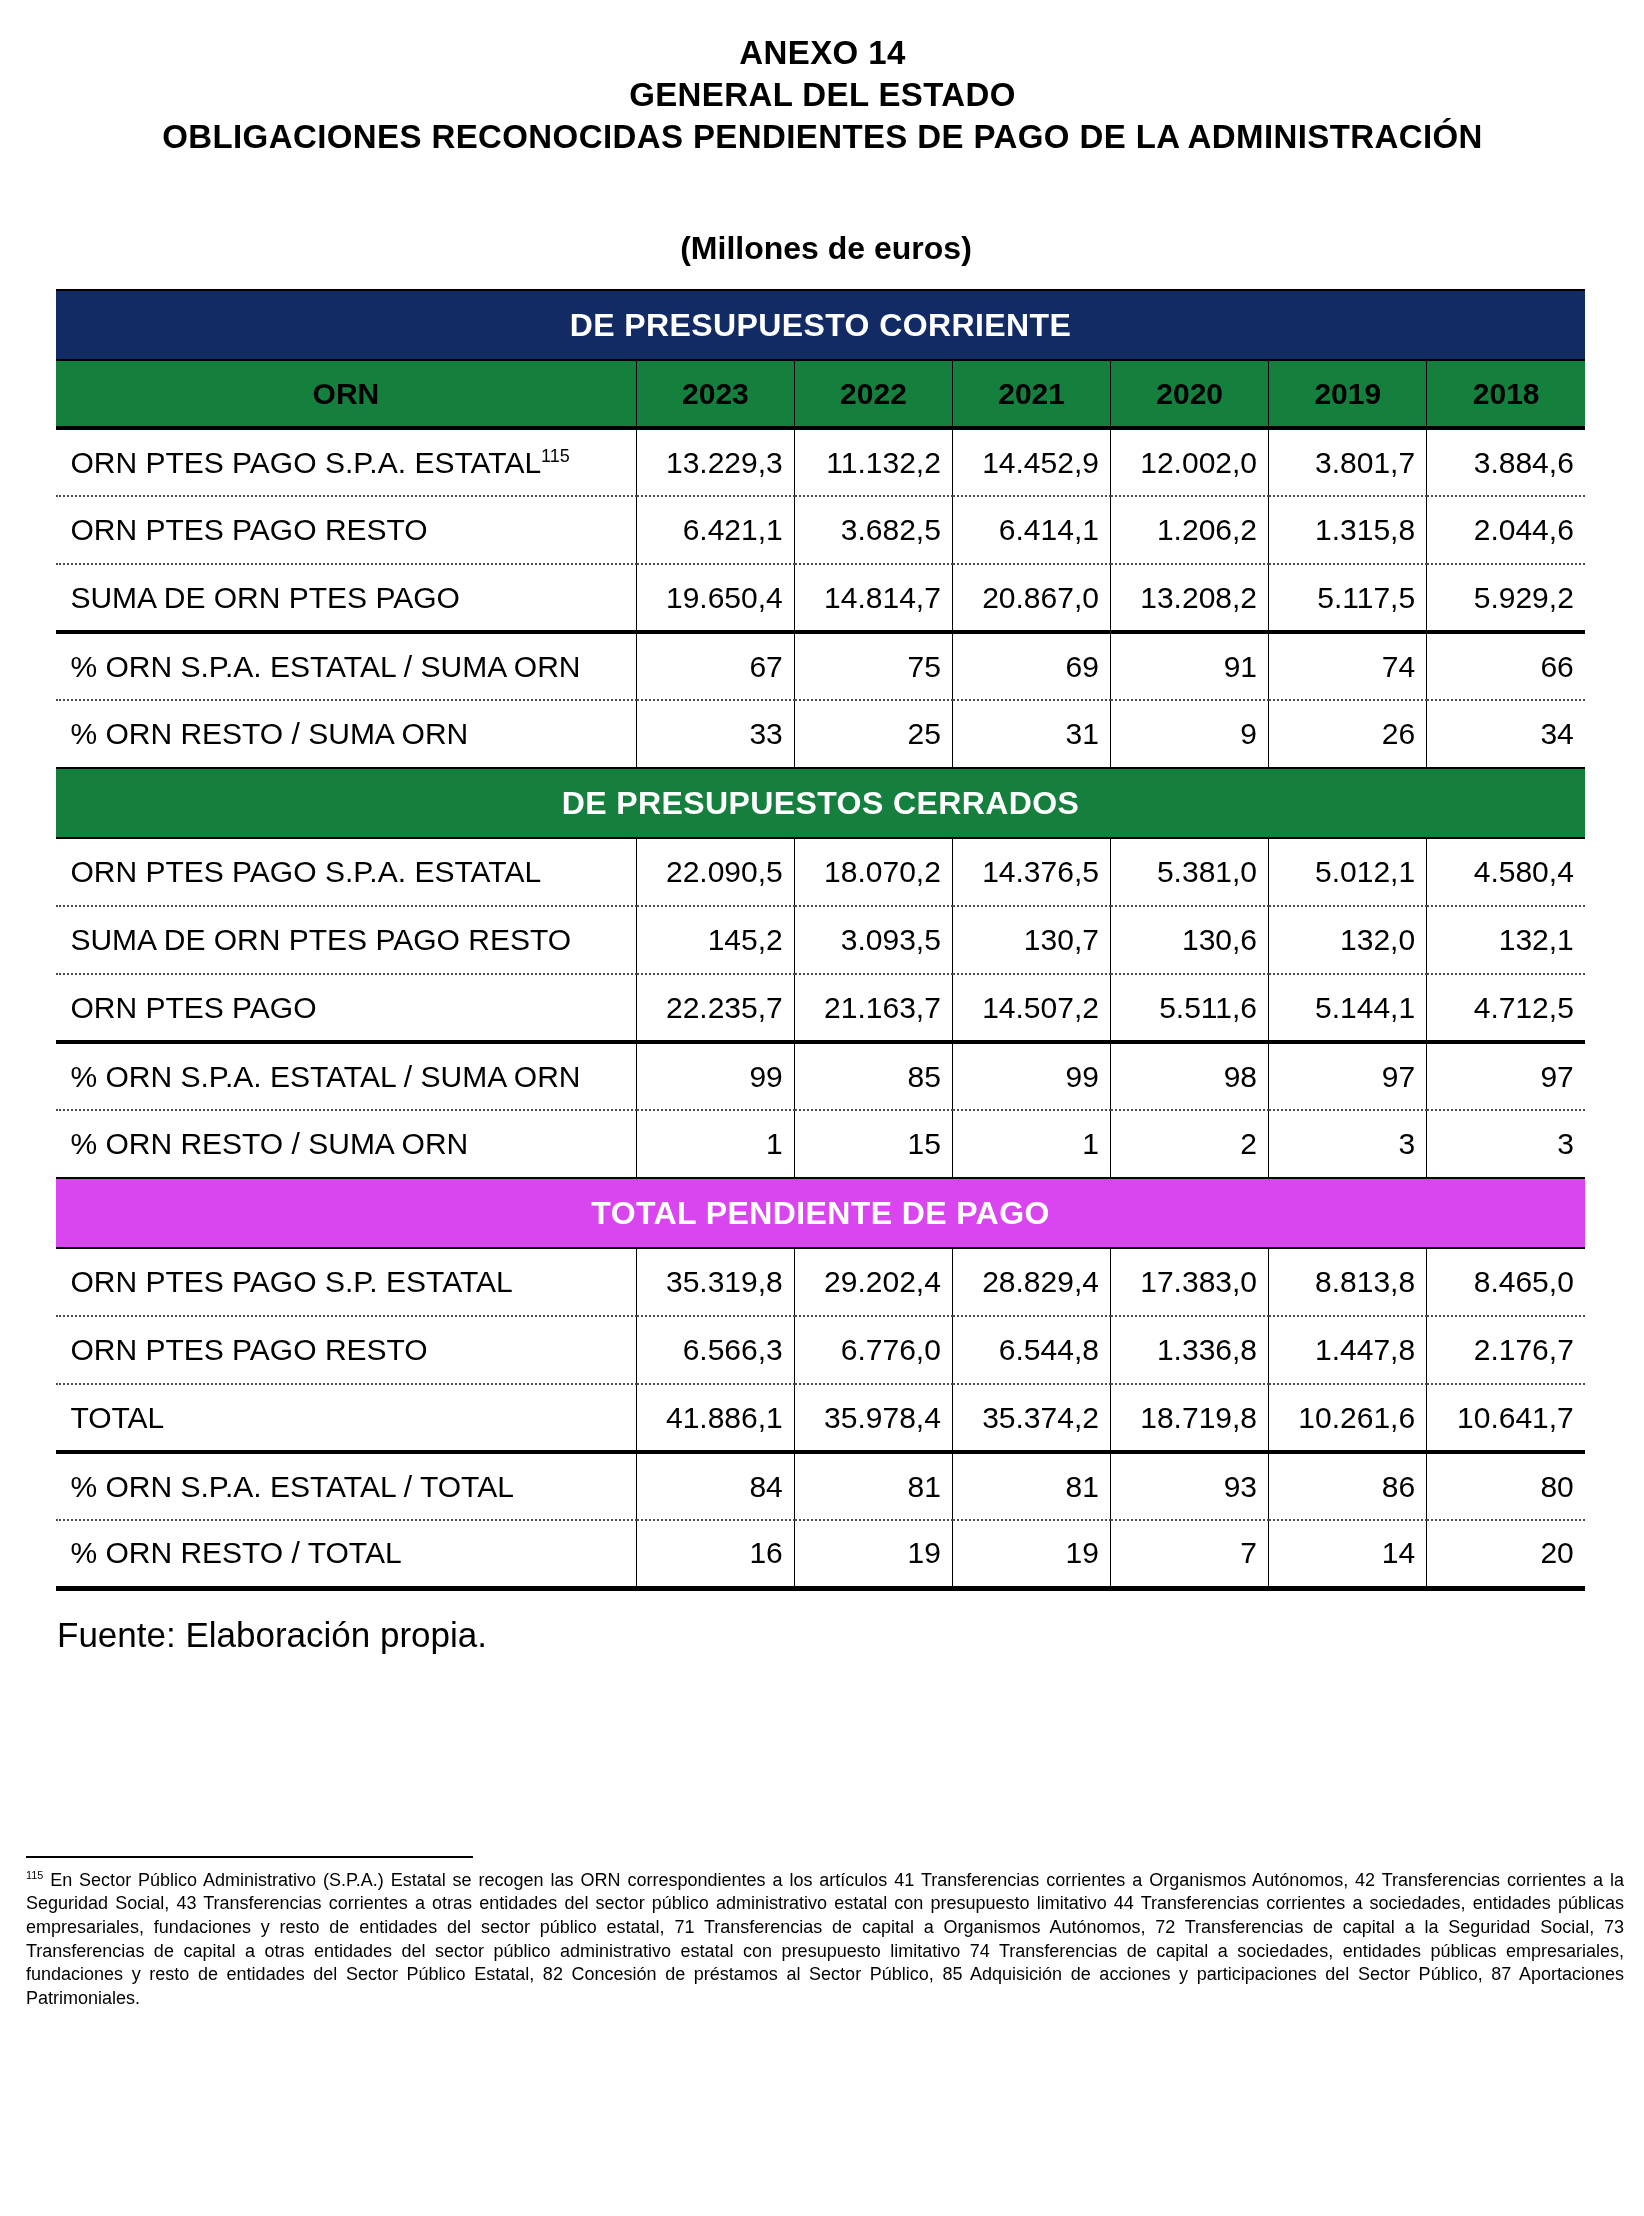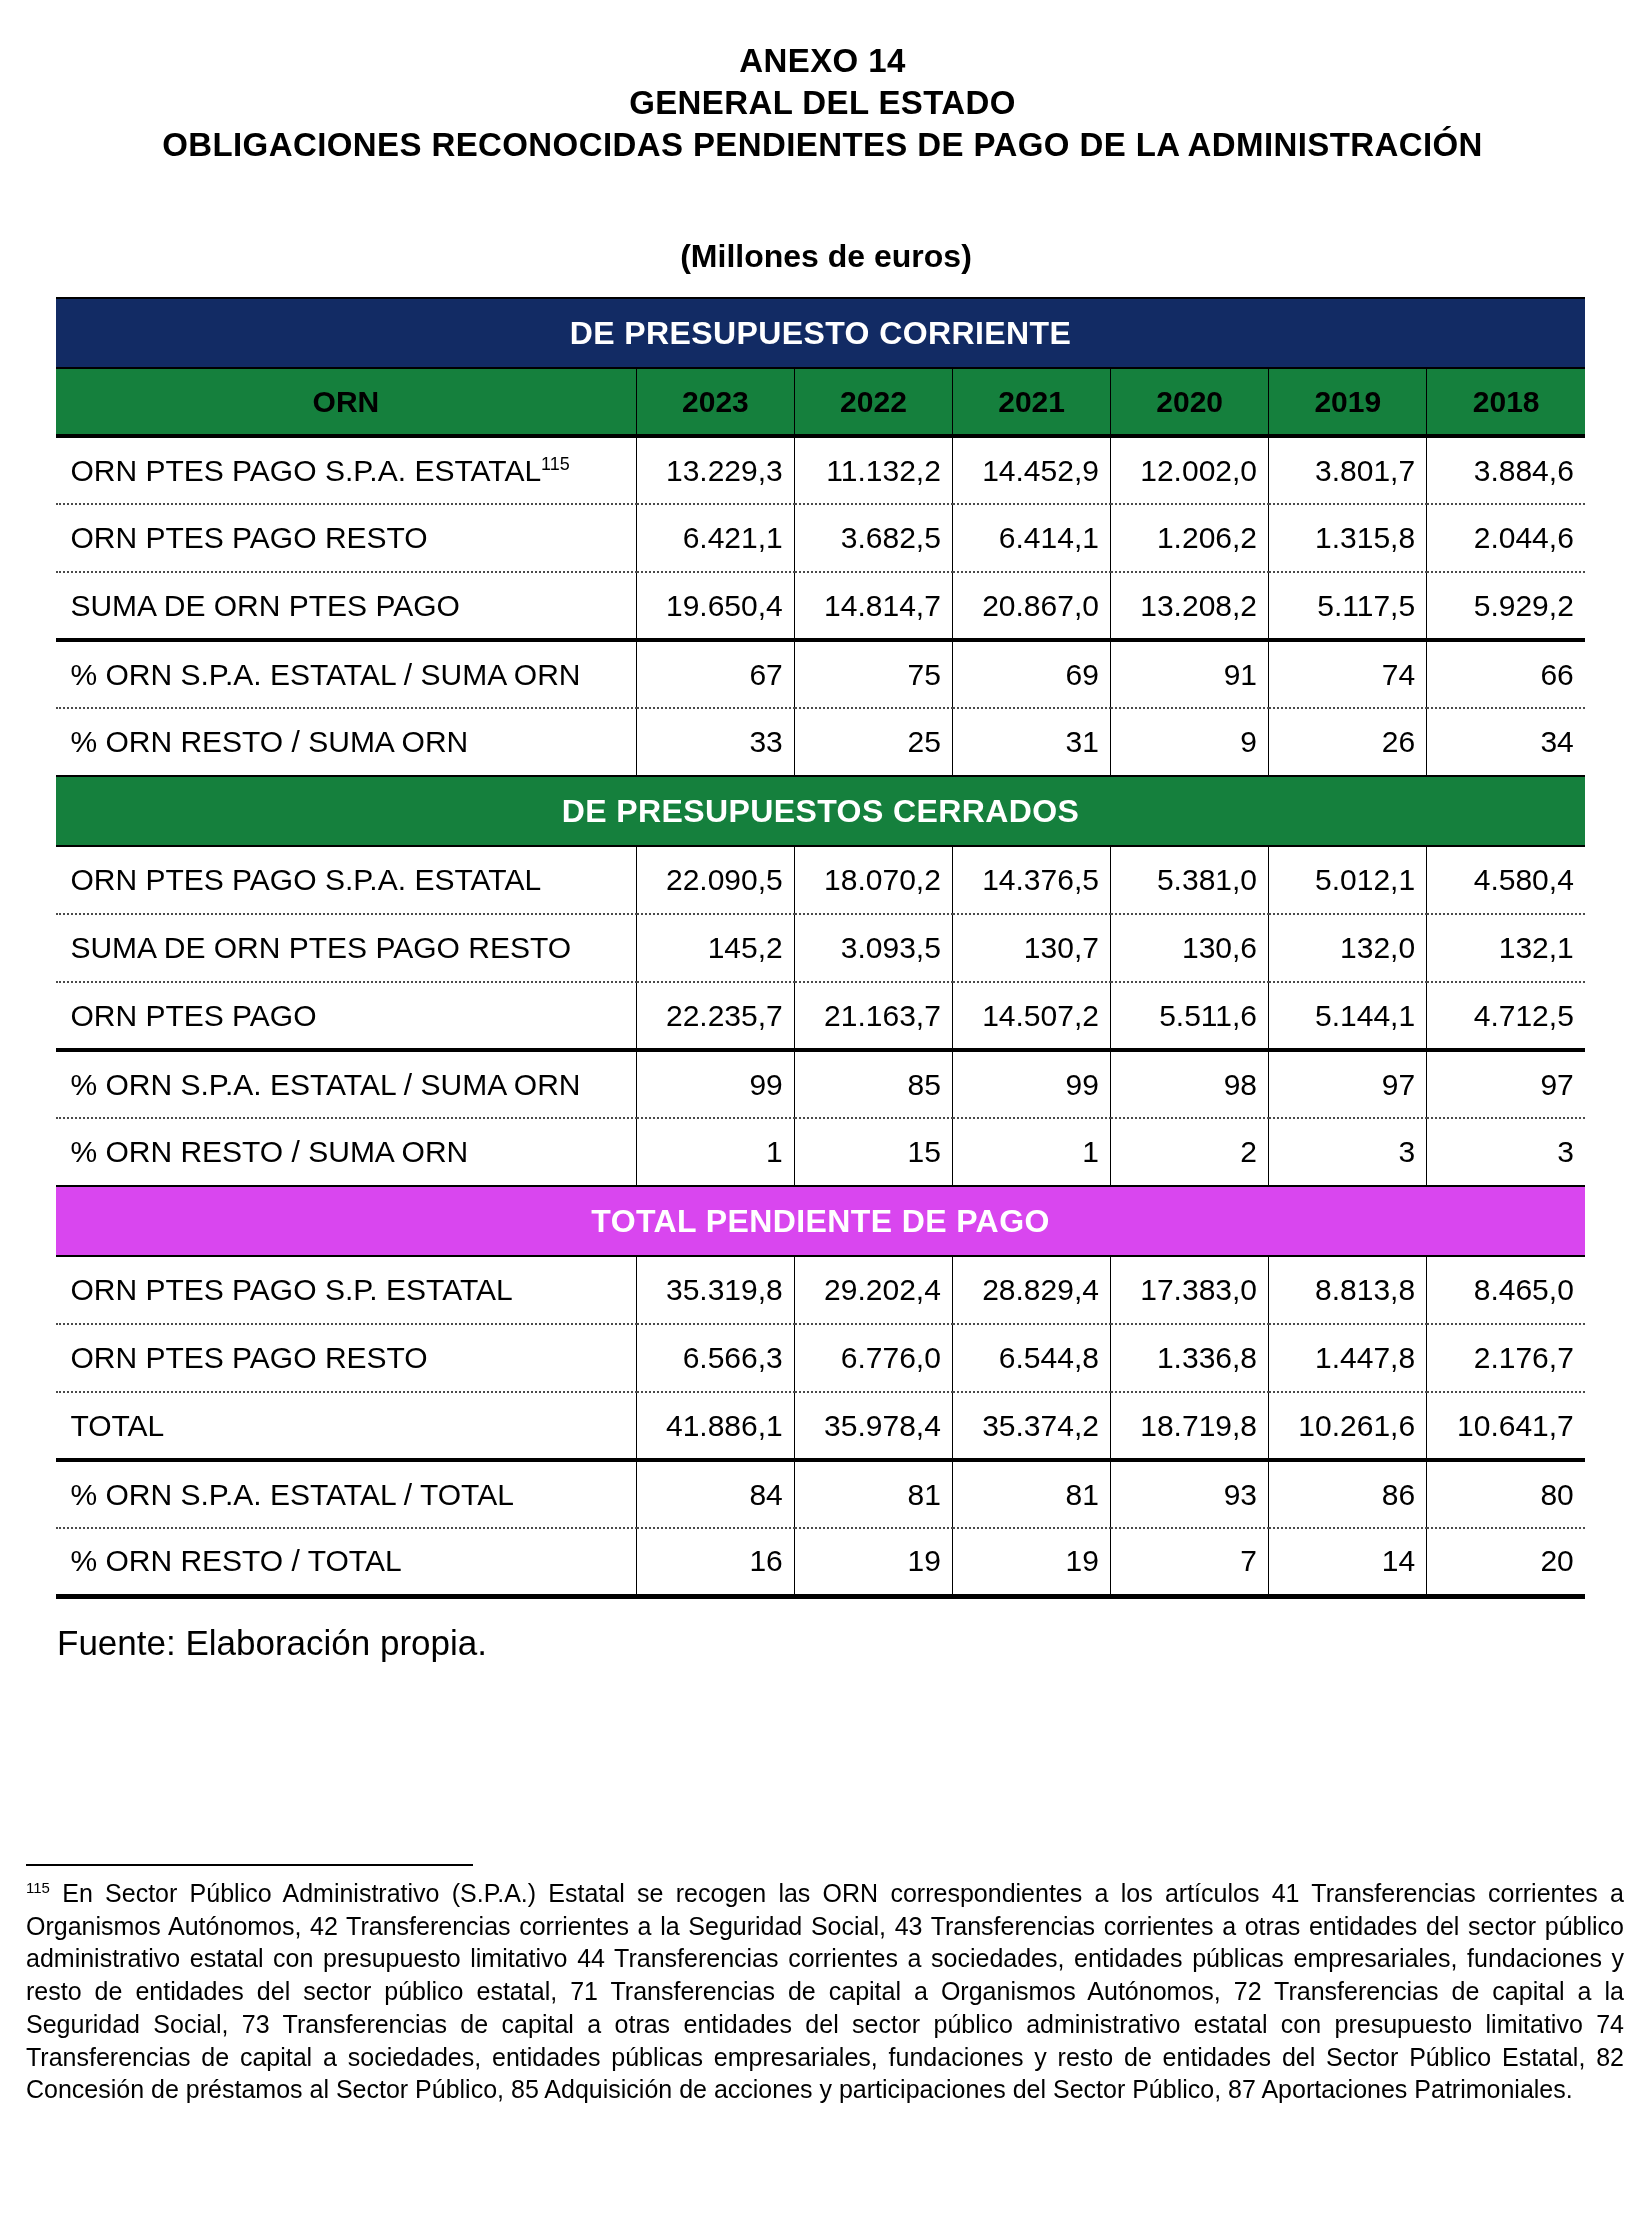--- a/index.html
+++ b/index.html
@@ -1,21 +1,21 @@
 <!DOCTYPE html>
 <html style="font-size:12.8px"><head>
 <meta charset="utf-8">
 <style>
   * { margin:0; padding:0; box-sizing:border-box; }
   html,body { background:#ffffff; }
   .page {
     width:1645px; height:2216px; background:#ffffff; color:#000;
     font-family:"Liberation Sans", sans-serif; overflow:hidden; position:relative;
   }
-  .titles { text-align:center; padding-top:40px; font-weight:bold;
+  .titles { text-align:center; padding-top:32px; font-weight:bold;
             font-size:33px; line-height:1.27; letter-spacing:0.4px; }
   .subtitle { text-align:center; font-weight:bold; font-size:32px; margin-top:72px;padding-left:7px; }
 
   table.obl { border-collapse:collapse; table-layout:fixed;
               width:1529px; margin:22.4px 60px 0 56px; }
   col.c-lab { width:580px; }
   col.c-val { width:158px; }
 
   td { font-size:30px; vertical-align:middle; }
 
@@ -37,21 +37,21 @@
   tr.sep-dotted td { border-bottom:2.4px dotted #4a4a4a; }
   tr.sep-thick  td { border-bottom:4.8px solid #000; }
   tr.sep-bottom td { border-bottom:5.6px solid #000; }
 
   sup { font-size:0.6em; line-height:0; }
 
   .fuente { margin:24px 0 0 57px; font-size:35px; }
 
   .footnote-sep { width:447px; border:none; border-top:2.4px solid #000;
                   margin:201px 0 0 26px; }
-  .footnote { margin:11.2px 21px 0 26px; font-size:25px; line-height:1.31;
+  .footnote { margin:11.2px 21px 0 26px; font-size:18px; line-height:1.31;
               text-align:justify; }
 </style>
 </head>
 <body>
 
 <div class="page">
 
   <div class="titles">
     <div>ANEXO 14</div>
     <div>GENERAL DEL ESTADO</div>

